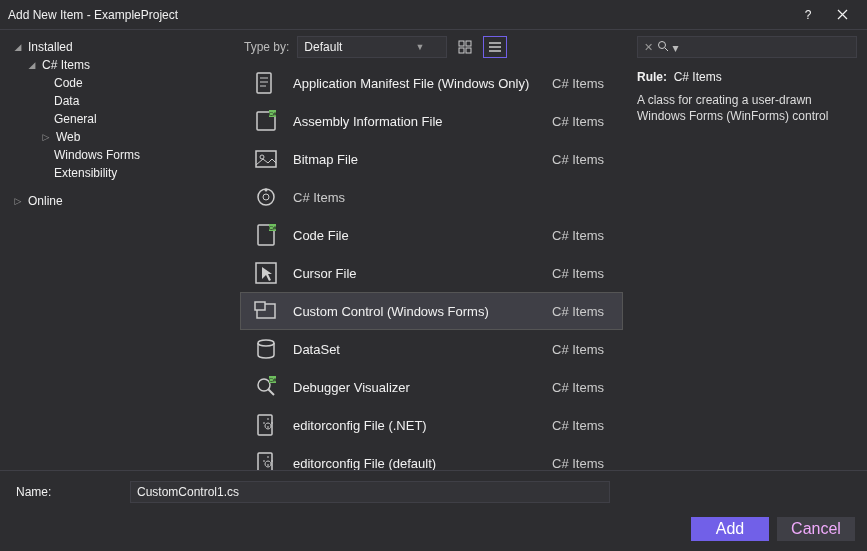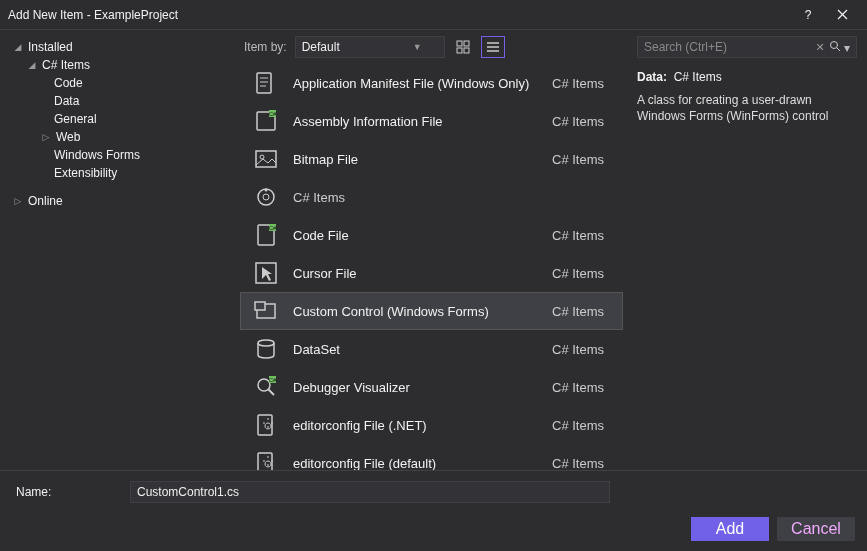--- a/index.html
+++ b/index.html
@@ -211,21 +211,21 @@
     </div>
     <div style="height:10px"></div>
     <div class="tree-item heading">
       <span class="tree-caret">▷</span>
       <span>Online</span>
     </div>
   </div>
 
   <div class="center-pane">
     <div class="center-header">
-      <span class="sortby-label">Item by:</span>
+      <span class="sortby-label">Type by:</span>
       <div class="sort-select">
         <span>Default</span>
         <span class="chev">▼</span>
       </div>
       <div class="view-btn">
         <svg viewBox="0 0 14 14">
             <rect x="1" y="1" width="5" height="5" fill="none" stroke="#ccc"></rect>
             <rect x="8" y="1" width="5" height="5" fill="none" stroke="#ccc"></rect>
             <rect x="1" y="8" width="5" height="5" fill="none" stroke="#ccc"></rect>
             <rect x="8" y="8" width="5" height="5" fill="none" stroke="#ccc"></rect>
@@ -368,31 +368,30 @@
         </div>
         <span class="item-label">editorconfig File (default)</span>
         <span class="item-cat">C# Items</span>
       </div>
 
     </div>
   </div>
 
   <div class="right-pane">
     <div class="search-wrap">
-      <input type="text" placeholder="Search (Ctrl+E)" style="">
       <span class="clear-sicon">✕</span>
       <span class="sicon">
         <svg width="12" height="12" viewBox="0 0 12 12">
             <circle cx="5" cy="5" r="3.5" fill="none" stroke="#ccc"></circle>
             <line x1="8" y1="8" x2="11" y2="11" stroke="#ccc"></line>
           </svg> ▾
       </span>
     </div>
     <div class="detail-type">
-      <b>Data:</b>
+      <b>Rule:</b>
       &nbsp;<span>C# Items</span>
     </div>
     <div class="detail-desc">A class for creating a user-drawn Windows Forms (WinForms) control</div>
   </div>
 
 </div>
 
 <div class="footer">
   <div class="name-row">
     <span class="name-label">Name:</span>

